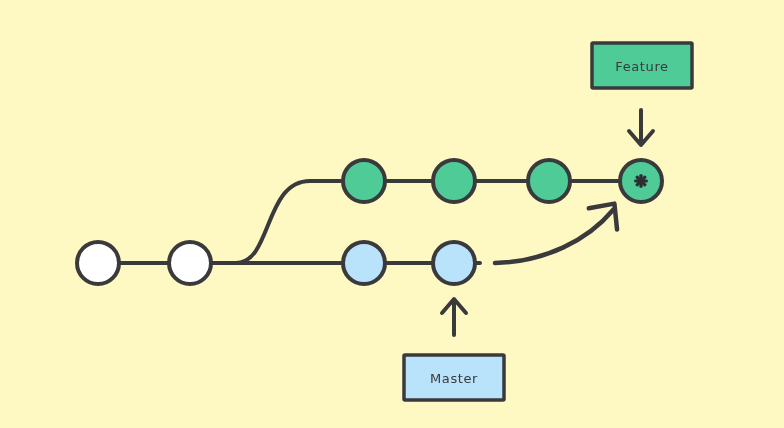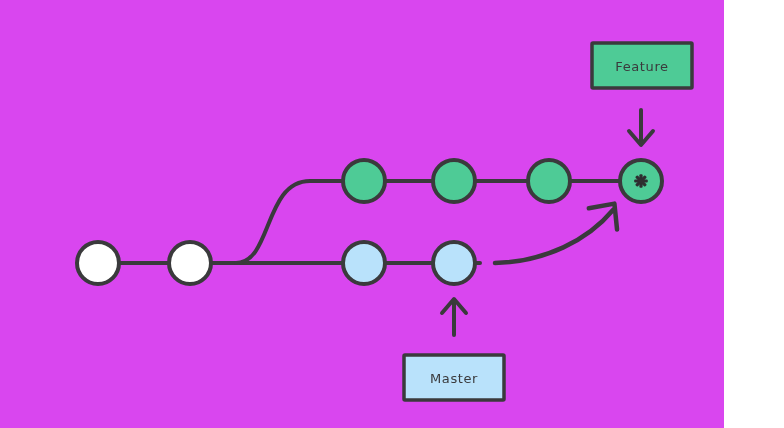--- a/index.html
+++ b/index.html
@@ -8,23 +8,23 @@
     background: #ffffff;
   }
   body {
     width: 784px;
     height: 428px;
     font-family: "DejaVu Sans", sans-serif;
     overflow: hidden;
   }
   #diagram-root {
     position: relative;
-    width: 724px;
+    width: 784px;
     height: 428px;
-    background: #d946ef;
+    background: #fef9c3;
   }
   svg#git-graph {
     position: absolute;
     left: 0;
     top: 0;
     width: 784px;
     height: 428px;
     display: block;
   }
   .label-text {

